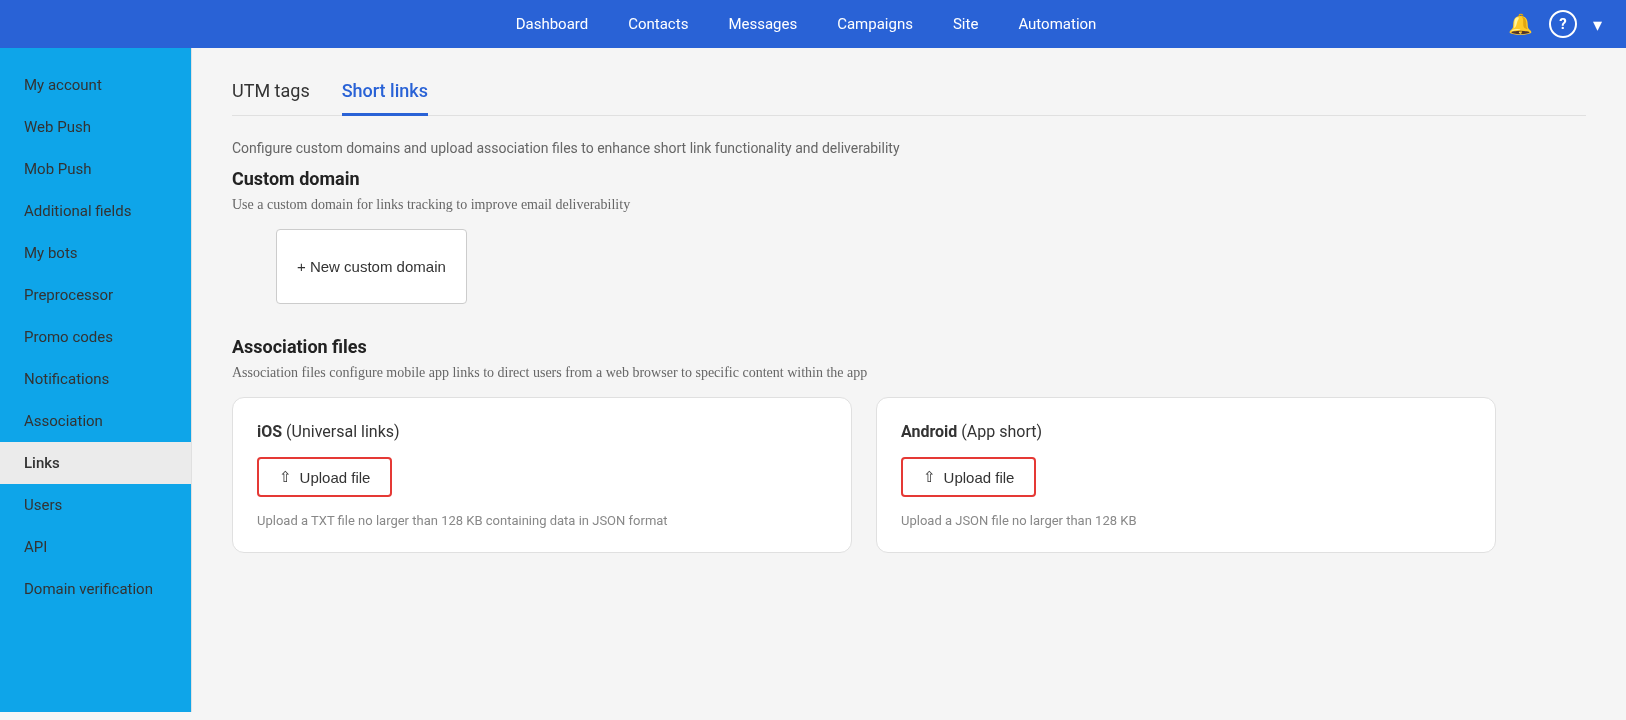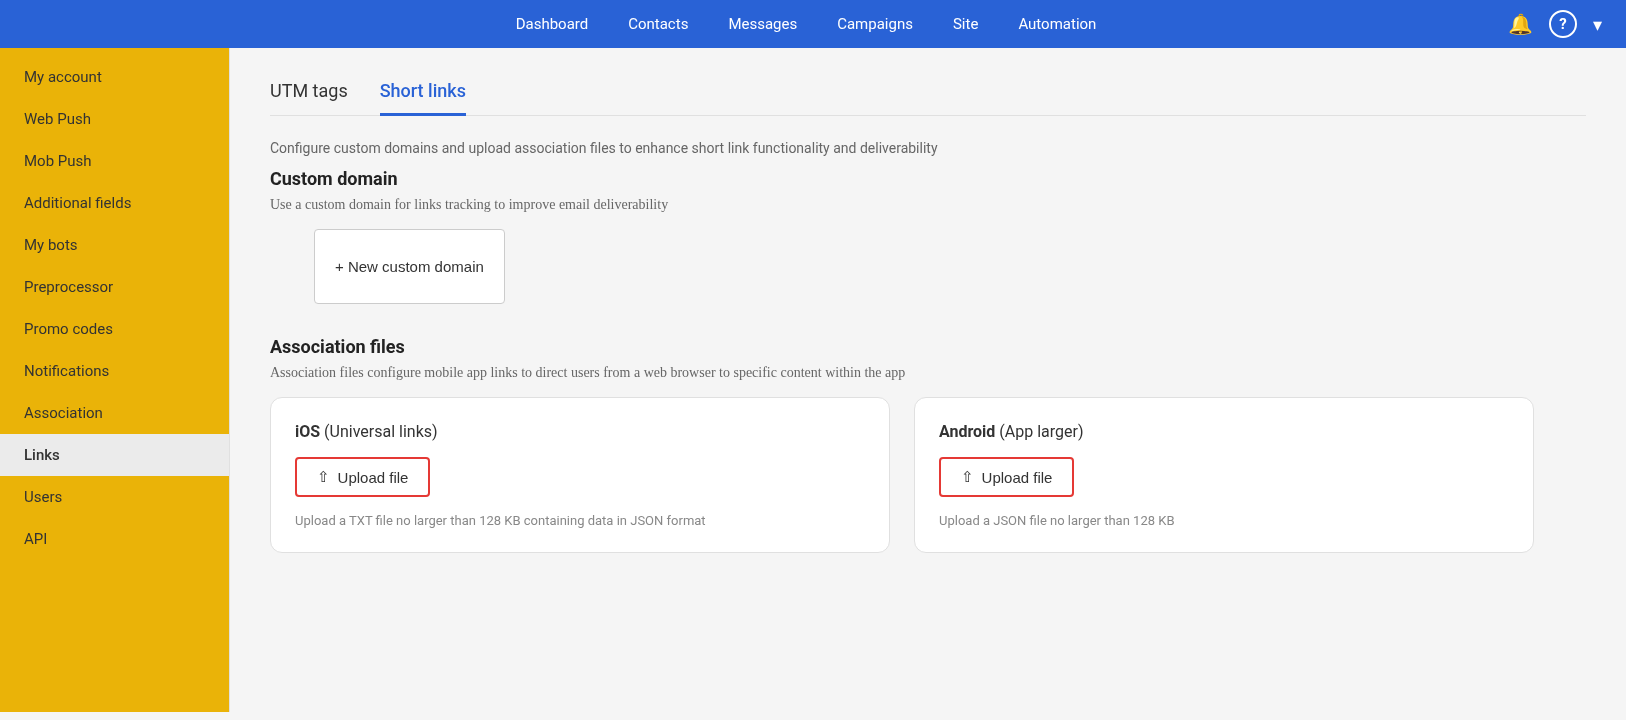--- a/index.html
+++ b/index.html
@@ -53,24 +53,24 @@
     }
 
     
     .layout {
       display: flex;
       min-height: calc(100vh - 56px);
     }
 
     
     .sidebar {
-      width: 230px;
-      background: #eab308;
+      width: 192px;
+      background: #0ea5e9;
       border-right: 1px solid #e0e0e0;
-      padding: 8px 0;
+      padding: 16px 0;
       flex-shrink: 0;
     }
     .sidebar-item {
       padding: 12px 24px;
       font-size: 15px;
       color: #333;
       cursor: pointer;
       display: block;
     }
     .sidebar-item.active {
@@ -226,20 +226,21 @@
     <a class="sidebar-item">Mob Push</a>
     <a class="sidebar-item">Additional fields</a>
     <a class="sidebar-item">My bots</a>
     <a class="sidebar-item">Preprocessor</a>
     <a class="sidebar-item">Promo codes</a>
     <a class="sidebar-item">Notifications</a>
     <a class="sidebar-item">Association</a>
     <a class="sidebar-item active">Links</a>
     <a class="sidebar-item">Users</a>
     <a class="sidebar-item">API</a>
+    <a class="sidebar-item">Domain verification</a>
   </aside>
 
   <main class="main">
 
     <div class="tabs">
       <div class="tab inactive">UTM tags</div>
       <div class="tab active">Short links</div>
     </div>
 
     <p class="section-description">Configure custom domains and upload association files to enhance short link functionality and deliverability</p>
@@ -262,21 +263,21 @@
           </div>
           <button class="btn-upload">
             <span>⇧</span>
             <span>Upload file</span>
           </button>
           <p class="card-description">Upload a TXT file no larger than 128 KB containing data in JSON format</p>
         </div>
 
         <div class="card">
           <div class="card-title">
-            <strong>Android</strong><span> (App larger)</span>
+            <strong>Android</strong><span> (App short)</span>
           </div>
           <button class="btn-upload">
             <span>⇧</span>
             <span>Upload file</span>
           </button>
           <p class="card-description">Upload a JSON file no larger than 128 KB</p>
         </div>
       </div>
     </div>
   </main>

